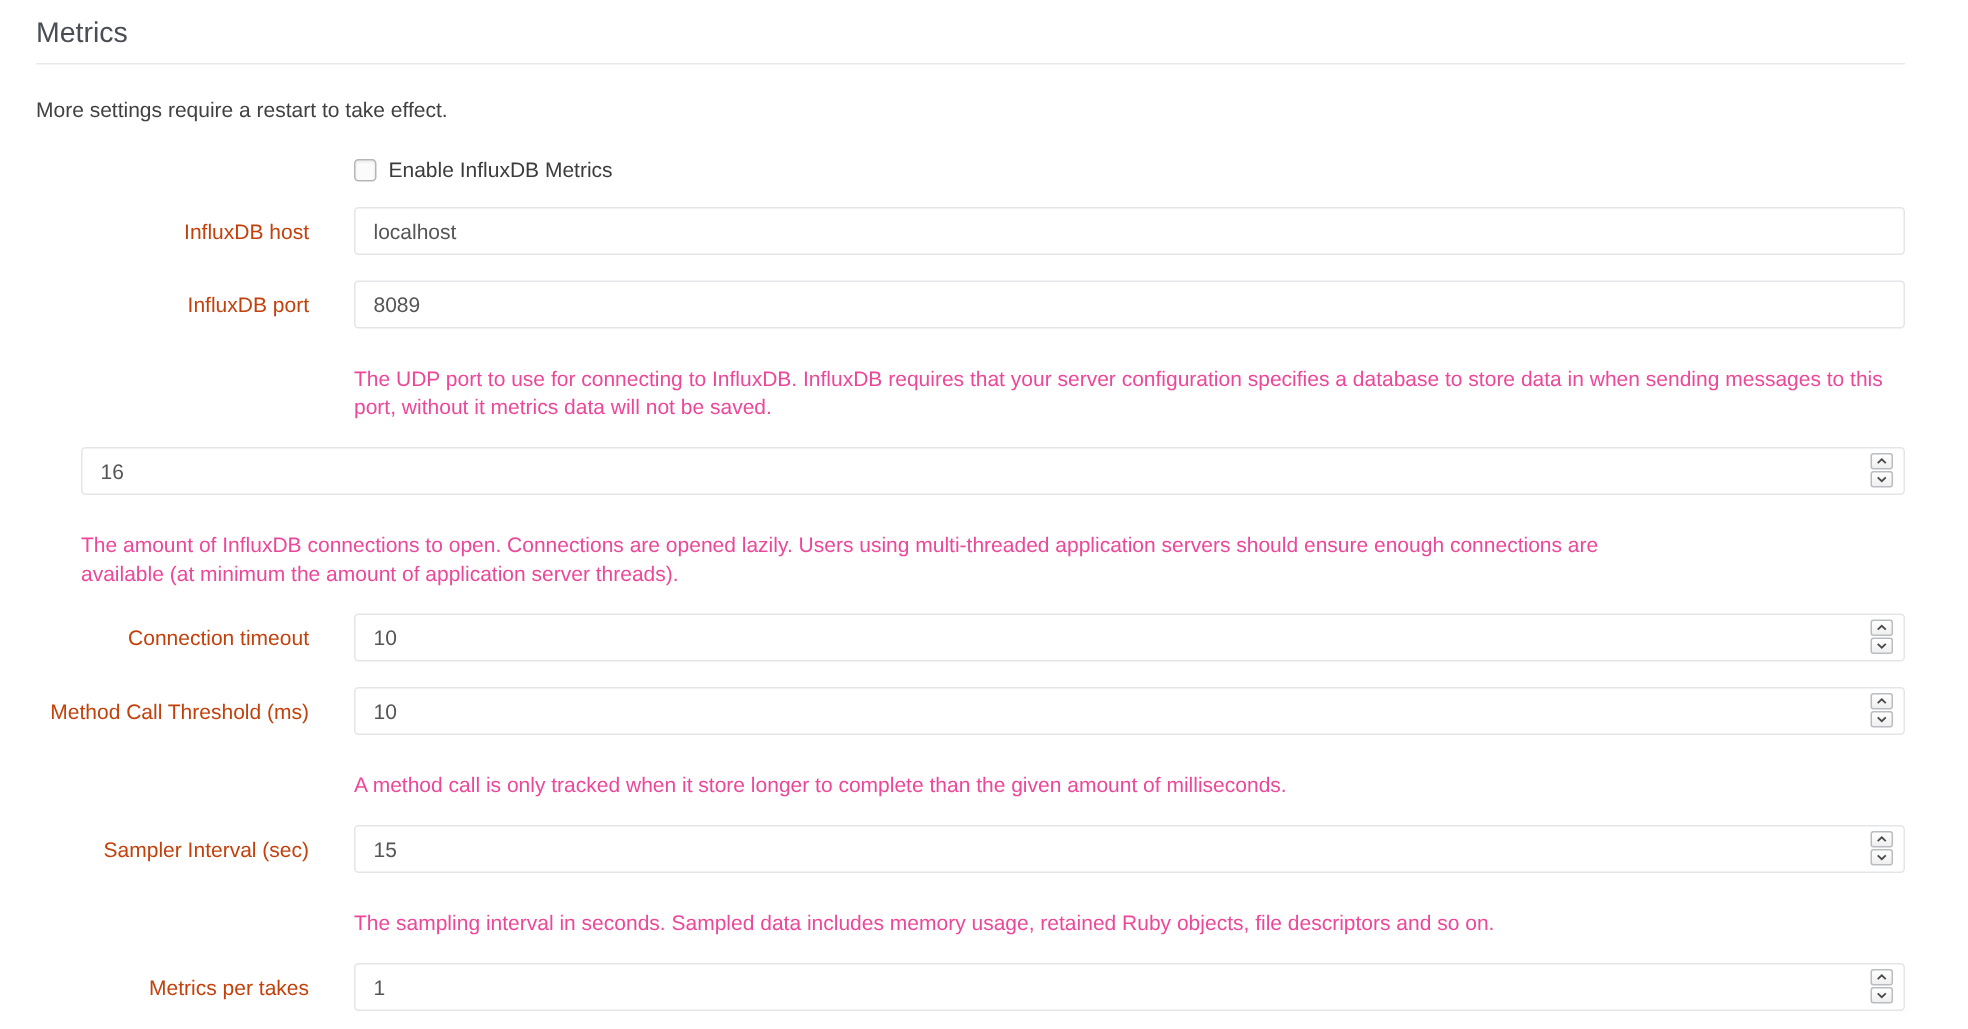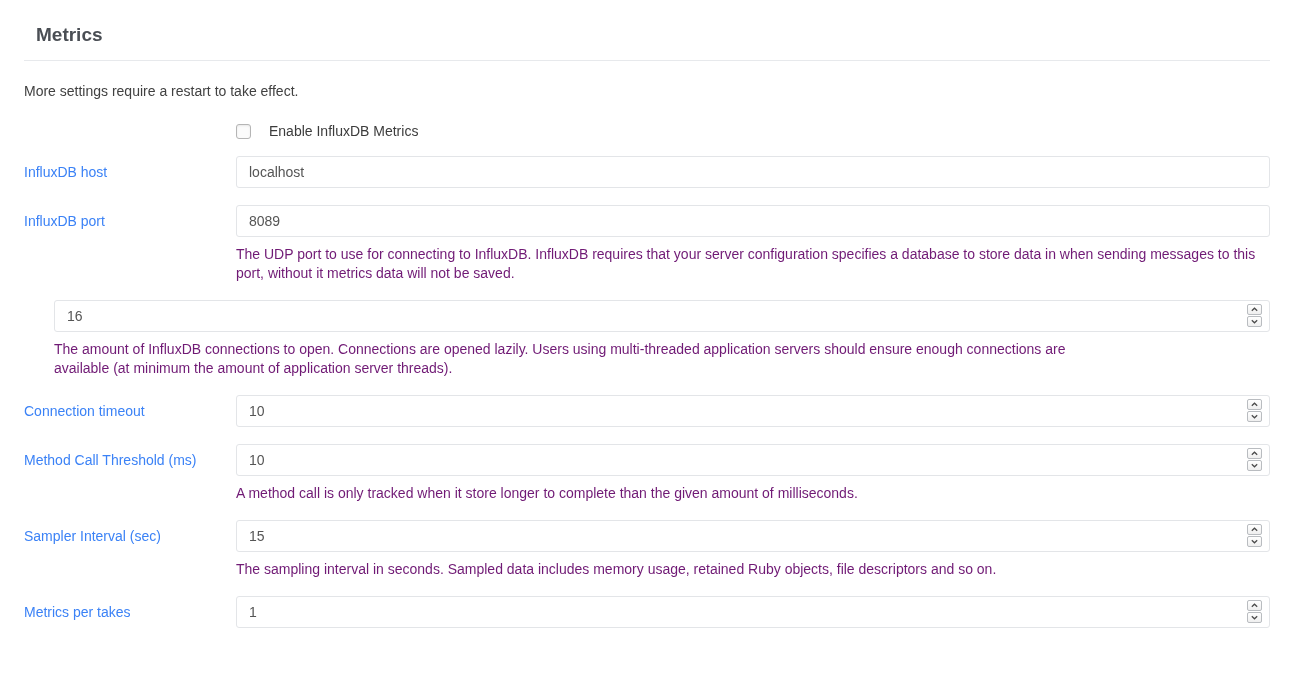--- a/index.html
+++ b/index.html
@@ -16,23 +16,23 @@
     box-sizing: border-box;
     overflow: hidden;
   }
   .container {
     box-sizing: border-box;
     width: 1312px;
     padding: 10px 42px 16px 24px;
   }
   .page-title {
     font-size: 19px;
-    font-weight: 700;
+    font-weight: 400;
     color: #4a4e54;
-    margin: 12px;
+    margin: 0;
     line-height: 26px;
   }
   .title-divider {
     border: 0;
     border-top: 1px solid #e7e9ec;
     margin: 6px 0 0 0;
   }
   .restart-notice {
     margin: 22px 0 0 0;
     color: #414141;
@@ -43,37 +43,37 @@
   .form-group {
     display: flex;
     margin-bottom: 17px;
   }
   .form-group.checkbox-group {
     margin-bottom: 14px;
   }
   .label-col {
     flex: 0 0 182px;
     width: 182px;
-    text-align: left;
+    text-align: right;
     padding-top: 7px;
-    color: #3b82f6;
+    color: #c2410c;
     line-height: 18px;
   }
   .field-col {
     flex: 1 1 auto;
     margin-left: 30px;
     min-width: 0;
   }
   .checkbox-offset {
     margin-left: 212px;
   }
   .checkbox-label {
     display: inline-flex;
     align-items: center;
-    gap: 18px;
+    gap: 8px;
     color: #3c3c3c;
     cursor: default;
     line-height: 19px;
   }
   input[type="checkbox"].gl-checkbox {
     appearance: none;
     -webkit-appearance: none;
     width: 15px;
     height: 15px;
     margin: 0;
@@ -117,22 +117,22 @@
     background: linear-gradient(#ffffff, #efefef);
     display: flex;
     align-items: center;
     justify-content: center;
     cursor: default;
   }
   .spin-btn svg {
     display: block;
   }
   .help-text {
-    color: #701a75;
-    margin-top: 8px;
+    color: #ec4899;
+    margin-top: 24px;
     line-height: 19px;
     max-width: 1034px;
   }
 </style>
 </head>
 <body>
 
 <div class="container">
 
   <h1 class="page-title">Metrics</h1>

